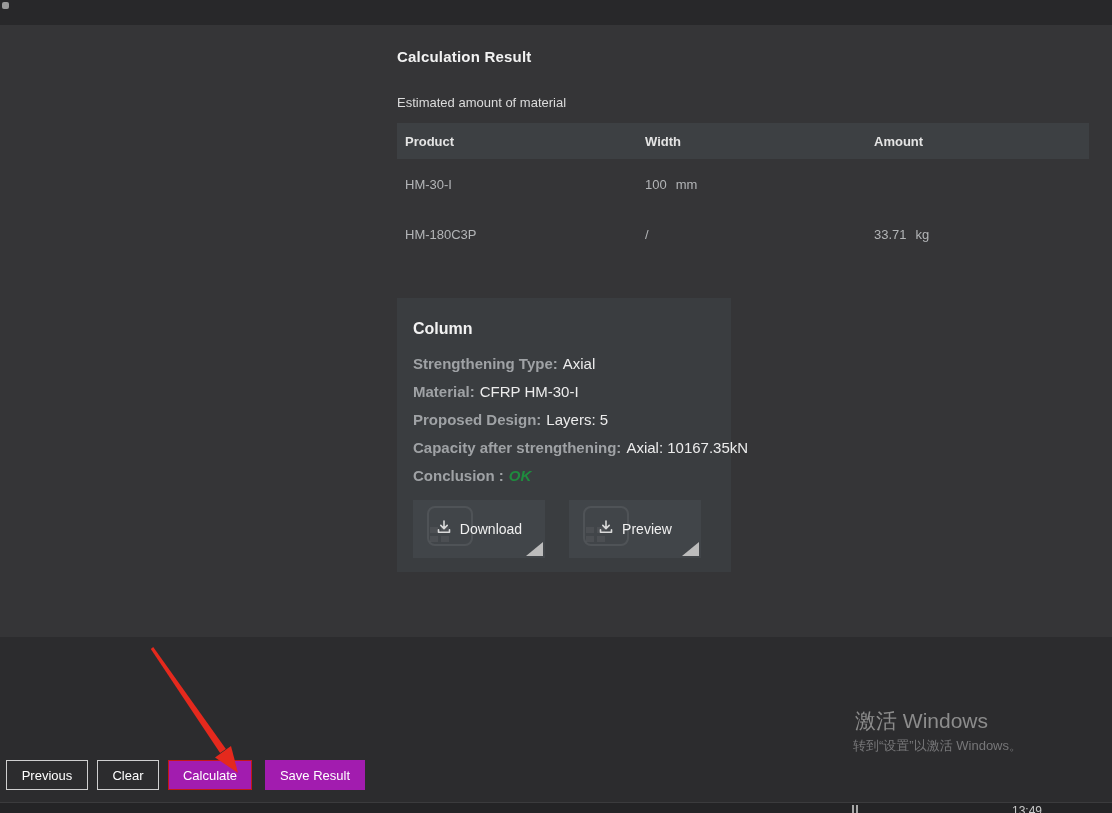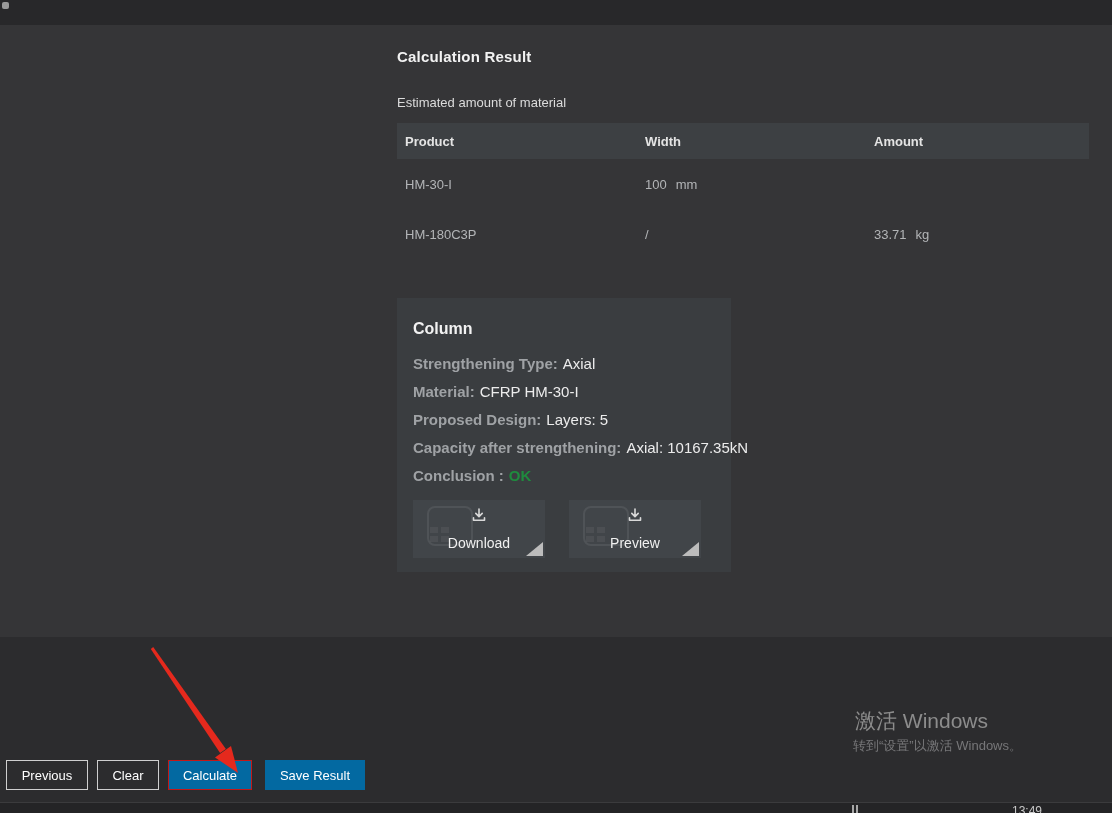--- a/index.html
+++ b/index.html
@@ -57,27 +57,27 @@
   
   .result-card {
     position: absolute; left: 397px; top: 273px; width: 334px; height: 274px;
     background: #3a3d40; padding: 22px 16px 0 16px;
   }
   .card-title { font-size: 16px; font-weight: bold; color: #f2f2f2; }
   .card-fields { margin-top: 12px; }
   .field-row { font-size: 15px; line-height: 28px; white-space: nowrap; }
   .field-label { color: #9fa2a5; font-weight: bold; }
   .field-value { color: #ececec; margin-left: 5px; }
-  .conclusion-value { color: #1f8b3e; font-weight: bold; margin-left: 5px; }
+  .conclusion-value { color: #1f8b3e; font-weight: bold; margin-left: 5px; font-style: italic; }
 
   .card-actions { display: flex; gap: 24px; margin-top: 10px; }
   .ghost-button {
     position: relative; width: 132px; height: 58px; background: #414549;
     display: flex; align-items: center; justify-content: center; gap: 8px;
-    cursor: pointer; overflow: hidden; flex-direction: column;
+    cursor: pointer; overflow: hidden;
   }
   .ghost-outline {
     position: absolute; left: 14px; top: 6px; width: 46px; height: 40px;
     border: 2px solid rgba(255,255,255,0.08); border-radius: 8px;
   }
   .ghost-squares { position: absolute; left: 17px; top: 27px; width: 30px; height: 22px; }
   .ghost-squares i {
     position: absolute; width: 8px; height: 6px; background: rgba(255,255,255,0.06);
   }
   .ghost-squares i:nth-child(1){left:0;top:0}
@@ -104,21 +104,21 @@
     position: absolute; left: 853px; top: 100px;
     font-size: 13px; color: #777779;
   }
   .btn {
     position: absolute; top: 123px; height: 30px;
     font-family: inherit; font-size: 13px; color: #ffffff;
     display: flex; align-items: center; justify-content: center;
     cursor: pointer; border: none; background: transparent;
   }
   .btn.outline { border: 1px solid #cfcfcf; background: #2c2c2e; }
-  .btn.red { background: #0369a1; }
+  .btn.red { background: #a21caf; }
   .btn-previous { left: 6px;  width: 82px; }
   .btn-clear    { left: 97px; width: 62px; }
   .btn-calculate{ left: 168px; width: 84px; border: 1px solid #c41818; background:#a50d0d; }
   .btn-save     { left: 265px; width: 100px; }
 
   
   .taskbar-sep {
     position: absolute; left: 0; top: 802px; width: 1112px; height: 1px;
     background: #3b3b3d;
   }

